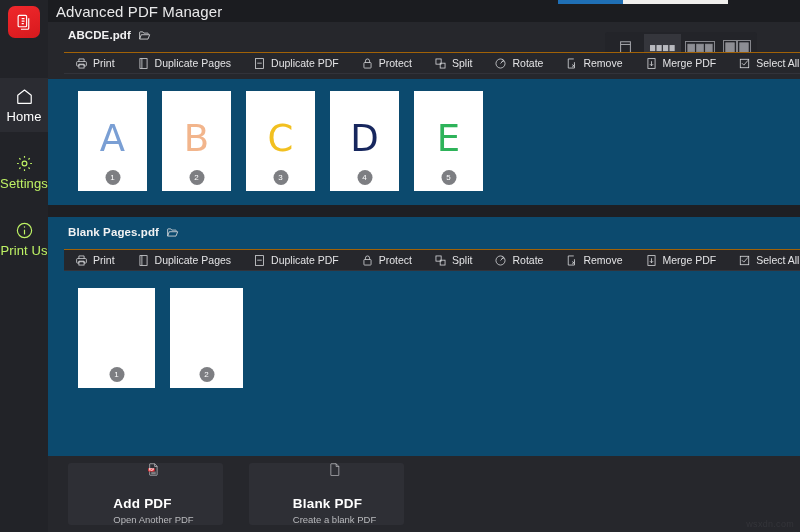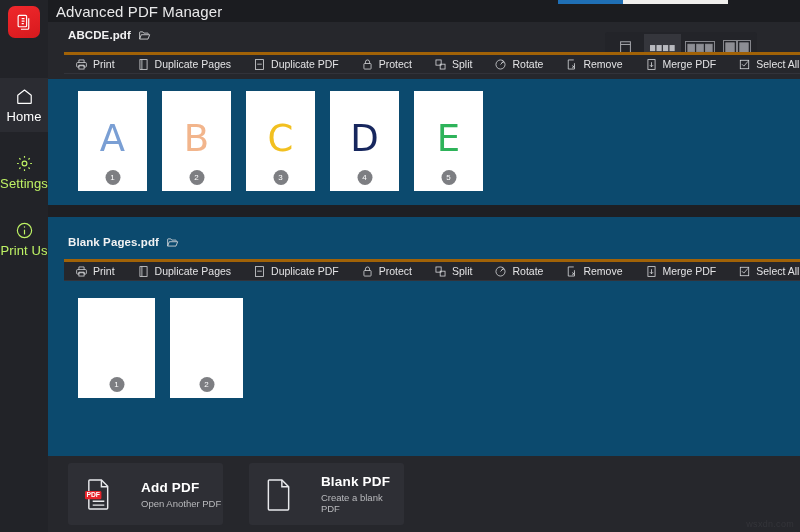--- a/index.html
+++ b/index.html
@@ -149,21 +149,21 @@
     color: #f2f2f3;
     font-weight: bold;
     letter-spacing: .1px;
   }
 
   .actionbar {
     margin: 4px 0 0 16px;
     height: 22px;
     display: flex;
     align-items: center;
-    border-top: 3px solid #a16207;
+    border-top: 1px solid #a16207;
     border-bottom: 1px solid #32333a;
     background: #26272c;
   }
   .action {
     display: flex;
     align-items: center;
     gap: 5px;
     padding: 0 11px;
     height: 22px;
     cursor: pointer;
@@ -231,23 +231,24 @@
     padding-left: 20px;
     gap: 26px;
   }
   .bigbtn {
     width: 155px;
     height: 62px;
     background: #2e2f35;
     border-radius: 3px;
     display: flex;
     align-items: center;
-    gap: 28px;
+    gap: 20px;
     padding-left: 16px;
     cursor: pointer;
+    flex-direction: column;
   }
   .bigbtn .txt { display: flex; flex-direction: column; gap: 3px; }
   .bigbtn .t1 {
     font-size: 13.5px; color: #ffffff; font-weight: bold; letter-spacing: .2px;
   }
   .bigbtn .t2 { font-size: 9.5px; color: #b9babd; }
 
   .watermark {
     position: absolute;
     right: 6px;
@@ -456,21 +457,21 @@
         <div class="thumb">
           <span class="letter" id="p5-letter" style="color: rgb(46, 179, 90);">E</span>
           <span class="badge">5</span>
         </div>
       </div>
     </div>
 
     <div style="height:14px"></div>
     <div class="divider-band"></div>
 
-    <div class="file-section" style="margin-top:12px">
+    <div class="file-section" style="margin-top:2px">
       <div class="file-head">
         <span class="file-name">Blank Pages.pdf</span>
         <svg width="13" height="13" viewBox="0 0 20 20" fill="none" stroke="#d8d9dc" stroke-width="1.3" stroke-linejoin="round">
           <path d="M2.5 15.5V5.2a.8.8 0 0 1 .8-.8h4l1.6 1.9h6a.8.8 0 0 1 .8.8v1.3"></path>
           <path d="M2.5 15.5 5 8.8h13l-2.6 6.7z"></path>
         </svg>
       </div>
 
       <div class="actionbar">
         <div class="action">

